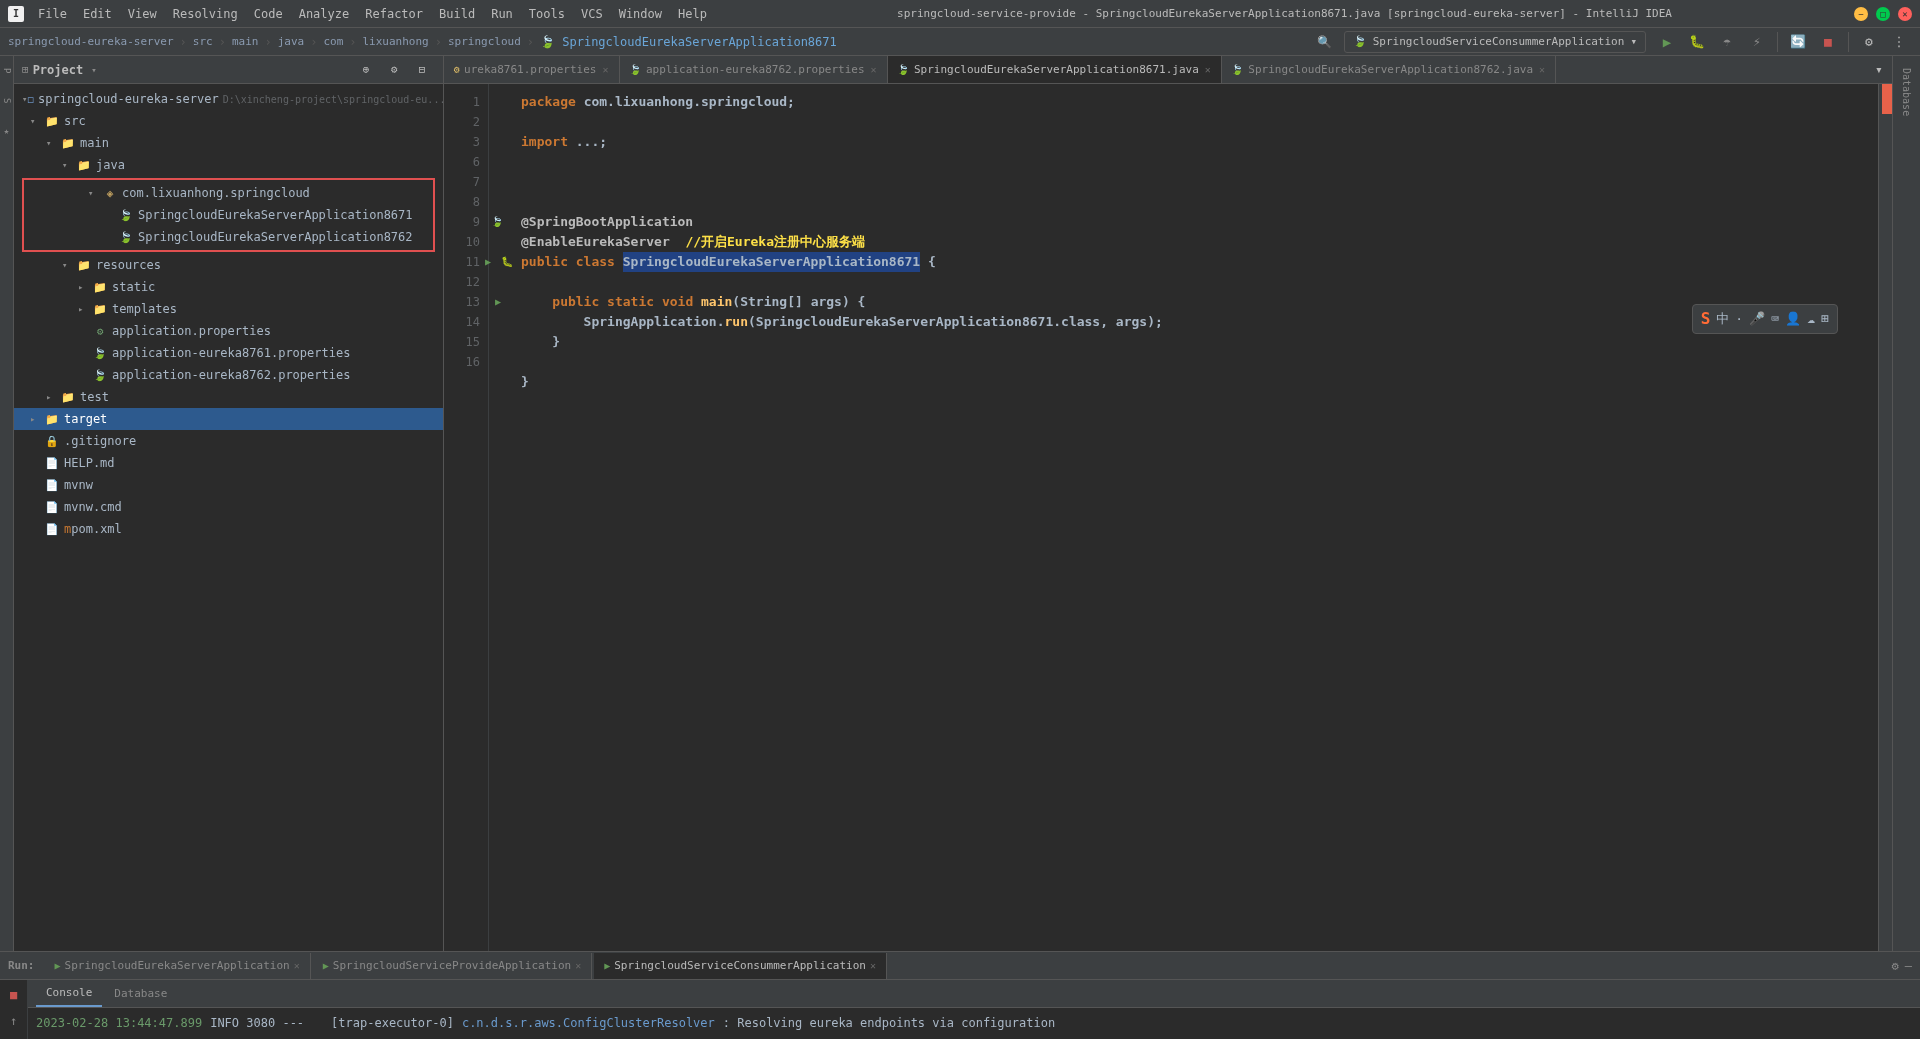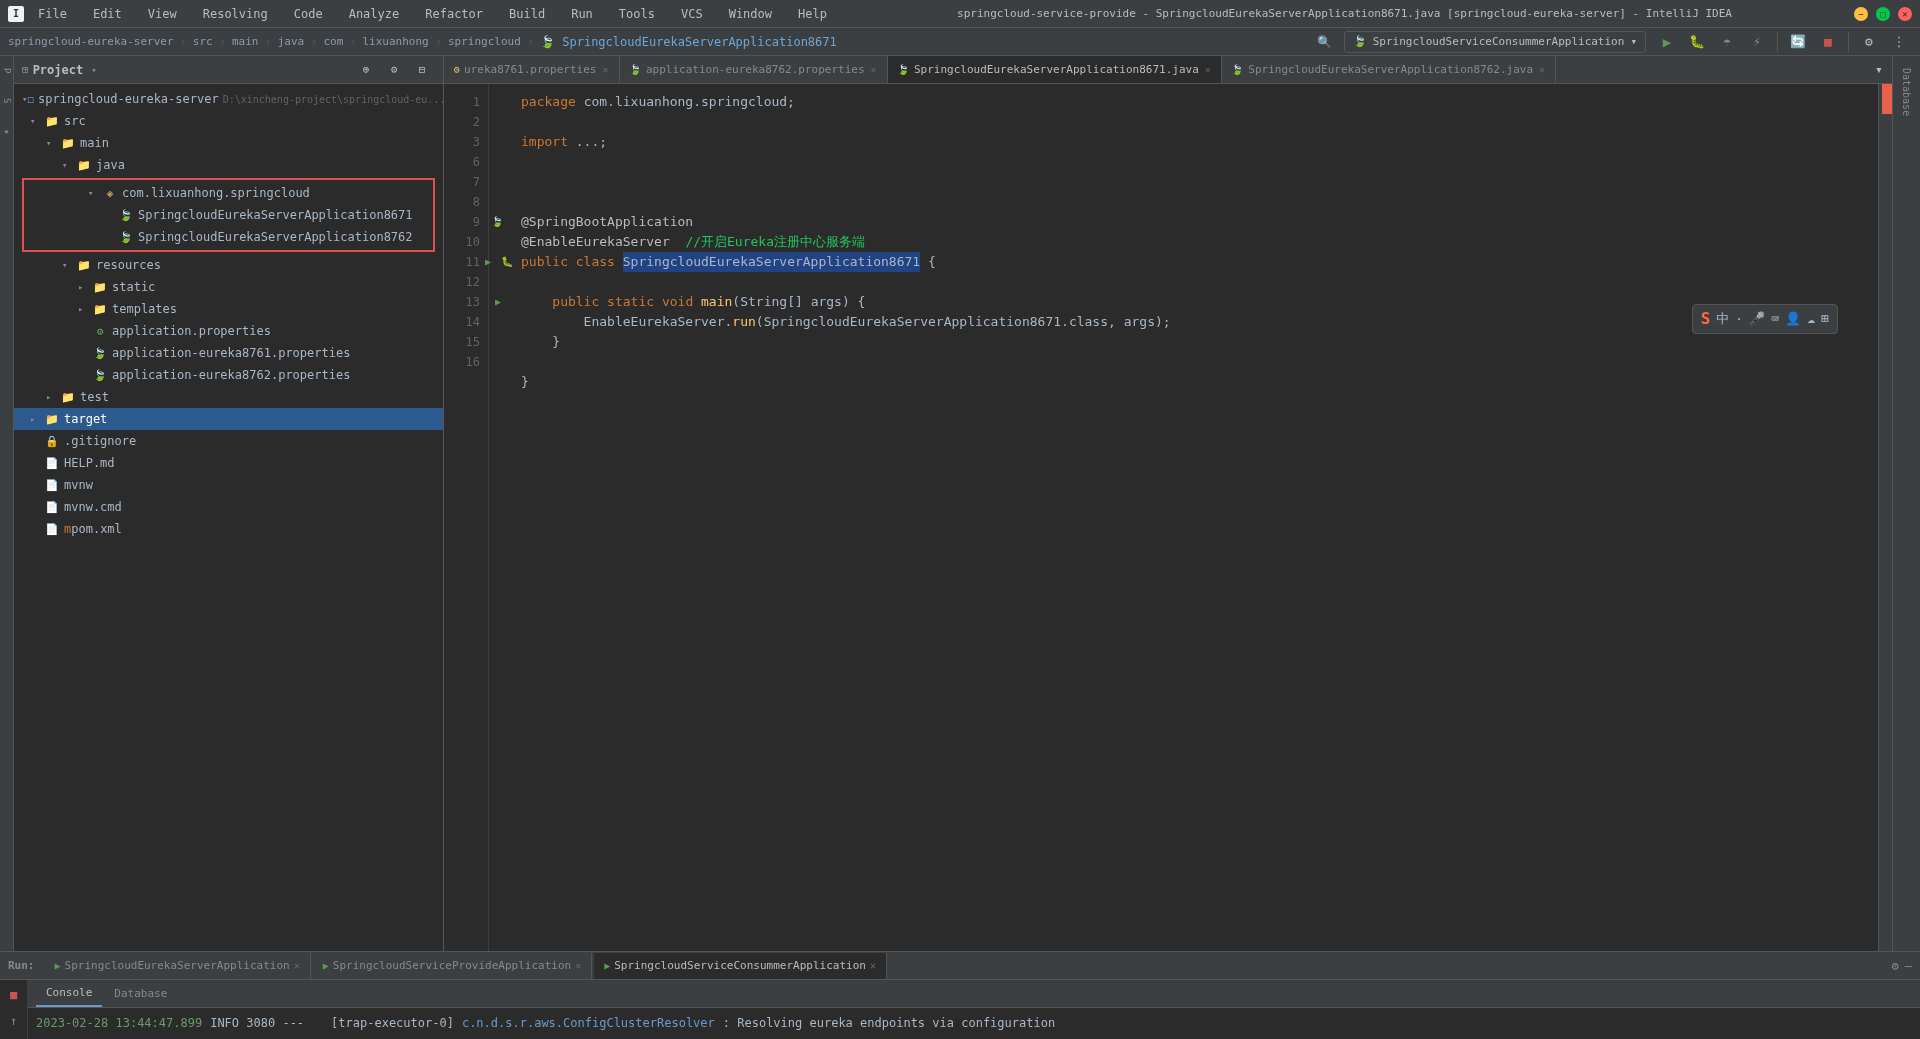--- a/index.html
+++ b/index.html
@@ -10,21 +10,21 @@
       background: #3c3f41;
       height: 28px;
       display: flex;
       align-items: center;
       justify-content: space-between;
       padding: 0 8px;
       border-bottom: 1px solid #555;
     }
     #title-bar .title-left { display: flex; align-items: center; gap: 6px; }
     #title-bar .app-icon { width: 16px; height: 16px; background: #f0f0f0; border-radius: 2px; font-size: 10px; display: flex; align-items: center; justify-content: center; color: #333; font-weight: bold; }
-    #title-bar .menu-items { display: flex; gap: 10px; }
+    #title-bar .menu-items { display: flex; gap: 0; }
     #title-bar .menu-item { padding: 2px 8px; color: #bbb; font-size: 12px; cursor: pointer; }
     #title-bar .title-center { color: #bbb; font-size: 11px; flex: 1; text-align: center; }
     #title-bar .title-right { display: flex; gap: 8px; align-items: center; }
     #title-bar .win-btn { width: 14px; height: 14px; border-radius: 50%; display: flex; align-items: center; justify-content: center; font-size: 9px; color: #333; cursor: pointer; }
     #title-bar .win-min { background: #ffbd44; }
     #title-bar .win-max { background: #00ca4e; }
     #title-bar .win-close { background: #ff605c; }
 
     
     #nav-bar {
@@ -147,26 +147,26 @@
       user-select: none;
     }
     #code-content {
       flex: 1;
       padding: 8px 12px;
       line-height: 20px;
       font-size: 13px;
       overflow: auto;
       position: relative;
     }
-    .code-line { height: 20px; white-space: pre; display: flex; align-items: center; }
+    .code-line { height: 20px; white-space: pre; display: flex; align-items: center; font-weight: bold; }
     .kw { color: #cc7832; }
     .annotation { color: #bbb; }
     .class-name-hl { background: #214283; color: #a9b7c6; }
     .method { color: #ffc66d; }
-    .comment { color: #22c55e; }
+    .comment { color: #fde047; }
 
     .gutter-icon { width: 16px; height: 20px; display: inline-flex; align-items: center; justify-content: center; color: #6a9a6a; font-size: 10px; margin-right: 2px; cursor: pointer; }
     .run-icon { color: #629755; }
 
     
     #input-hint {
       position: absolute;
       right: 40px;
       top: 220px;
       background: #3c3f41;
@@ -618,21 +618,21 @@
           <span class="comment">//开启Eureka注册中心服务端</span>
         </div>
         <div class="code-line">
           <span class="kw">public </span><span class="kw">class </span><span class="class-name-hl">SpringcloudEurekaServerApplication8671</span><span> {</span>
         </div>
         <div class="code-line"></div>
         <div class="code-line">
           <span>    </span><span class="kw">public </span><span class="kw">static </span><span class="kw">void </span><span class="method">main</span><span>(String[] args) {</span>
         </div>
         <div class="code-line">
-          <span>        EnableEurekaServer.</span><span class="method">run</span><span>(SpringcloudEurekaServerApplication8671.class, args);</span>
+          <span>        SpringApplication.</span><span class="method">run</span><span>(SpringcloudEurekaServerApplication8671.class, args);</span>
         </div>
         <div class="code-line">
           <span>    }</span>
         </div>
         <div class="code-line"></div>
         <div class="code-line">
           <span>}</span>
         </div>
         <div class="code-line"></div>
 

